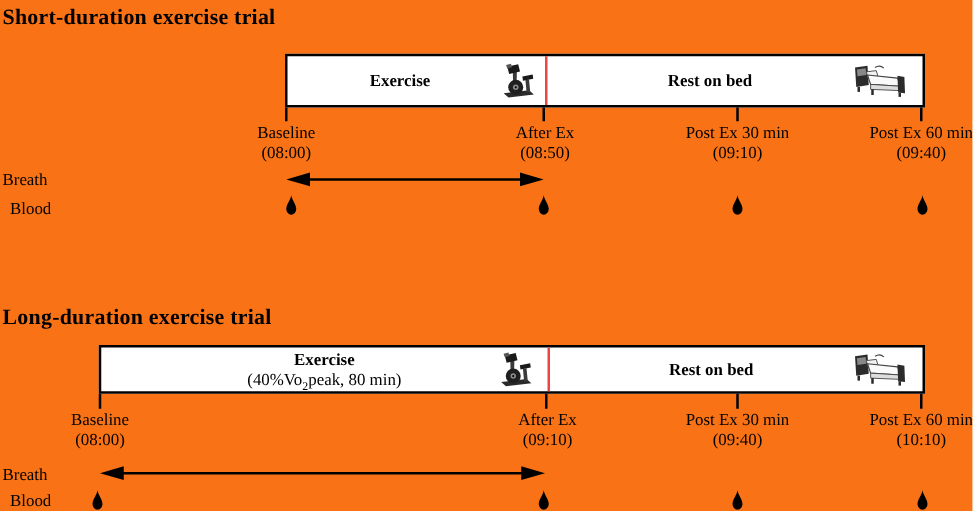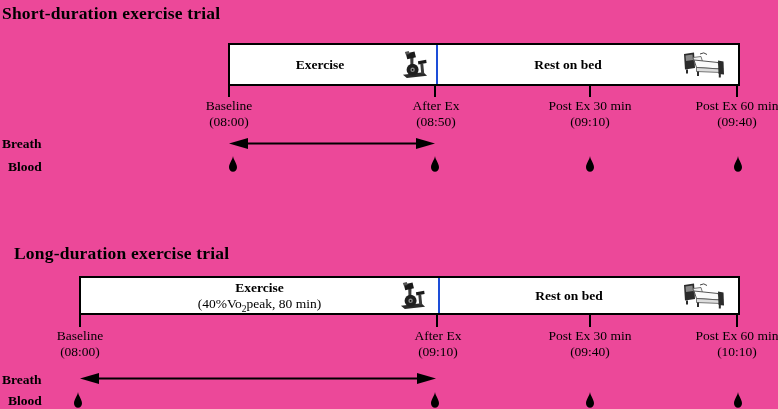--- a/index.html
+++ b/index.html
@@ -1,37 +1,37 @@
 <!DOCTYPE html>
 <html><head>
 <meta charset="utf-8">
 <style>
   html,body{margin:0;padding:0;background:#fff;}
   .canvas{
-    position:relative;width:778px;height:409px;background:#ec4899;overflow:hidden;
+    position:relative;width:778px;height:409px;background:#f97316;overflow:hidden;
     font-family:"Liberation Serif","DejaVu Serif",serif;color:#000;
   }
   .trial-title{
     position:absolute;margin:0;font-size:17.5px;font-weight:bold;letter-spacing:0.2px;white-space:nowrap;
   }
   .tbox{
     position:absolute;border:2px solid #000;display:flex;background:#fff;
   }
   .segment{position:relative;display:flex;align-items:center;justify-content:center;}
-  .seg-exercise{border-right:2px solid #1d4ed8;}
+  .seg-exercise{border-right:2px solid #ef4444;}
   .seg-rest{flex:1;}
   .seg-text{text-align:center;font-size:13.5px;line-height:16px;white-space:nowrap;}
   .seg-title{font-weight:bold;}
   .seg-detail sub{font-size:9.5px;line-height:0;}
   .seg-icon{position:absolute;top:50%;transform:translateY(-50%);line-height:0;}
   .tick{position:absolute;width:2px;background:#000;}
   .tp-label{
     position:absolute;width:140px;text-align:center;font-size:13.5px;line-height:15.5px;white-space:nowrap;
   }
-  .row-label{position:absolute;font-size:13.5px;font-weight:bold;white-space:nowrap;}
+  .row-label{position:absolute;font-size:13.5px;font-weight:normal;white-space:nowrap;}
   .arrow,.drop{position:absolute;line-height:0;}
 </style>
 </head>
 <body>
 
 <div class="canvas">
 
   <section>
     <h1 class="trial-title" style="left:2px;top:3px;">Short-duration exercise trial</h1>
 
@@ -115,21 +115,21 @@
         </svg></span>
     <span class="drop" style="left:585px;top:156px;"><svg width="10" height="16" viewBox="0 0 10 16">
           <path d="M5 0 C5.3 3.5 9 7.5 9 11.2 A4 4.6 0 0 1 1 11.2 C1 7.5 4.7 3.5 5 0 Z" fill="#000"></path>
         </svg></span>
     <span class="drop" style="left:733px;top:156px;"><svg width="10" height="16" viewBox="0 0 10 16">
           <path d="M5 0 C5.3 3.5 9 7.5 9 11.2 A4 4.6 0 0 1 1 11.2 C1 7.5 4.7 3.5 5 0 Z" fill="#000"></path>
         </svg></span>
   </section>
 
   <section>
-    <h1 class="trial-title" style="left:14px;top:243px;">Long-duration exercise trial</h1>
+    <h1 class="trial-title" style="left:2px;top:243px;">Long-duration exercise trial</h1>
 
     <div class="tbox" style="left:79px;top:276px;width:657px;height:35px;">
       <div class="segment seg-exercise" style="width:357px;">
         <div class="seg-text">
           <div class="seg-title">Exercise</div>
           <div class="seg-detail"><span>(40%Vo</span><sub>2</sub><span>peak, 80 min)</span></div>
         </div>
         <span class="seg-icon" style="right:10px;">
           <svg width="29" height="30" viewBox="0 0 30 30">
             <path d="M2 25 L23 22.5 L27 26 L6 28.5 Z" fill="#2a2a2a"></path>

